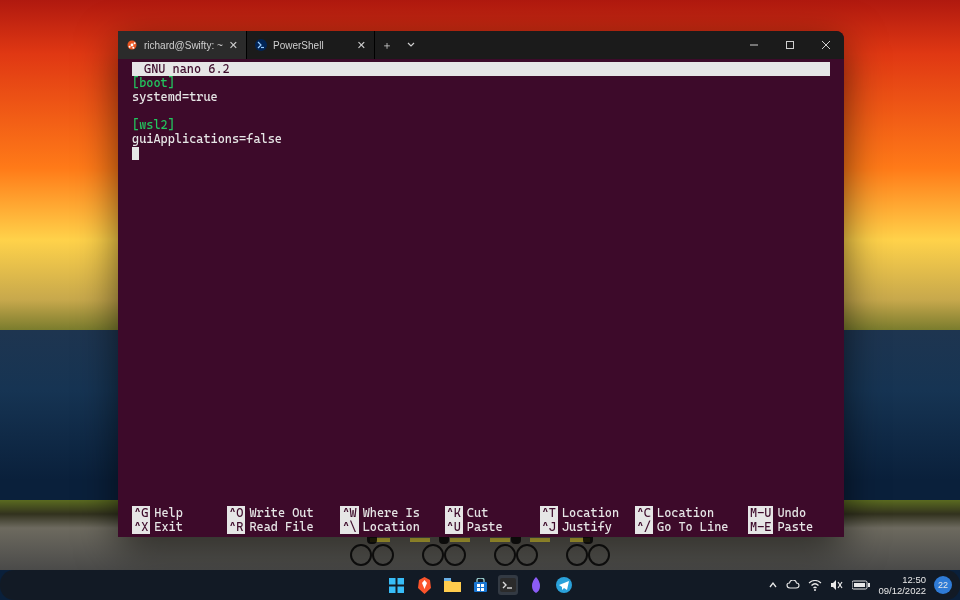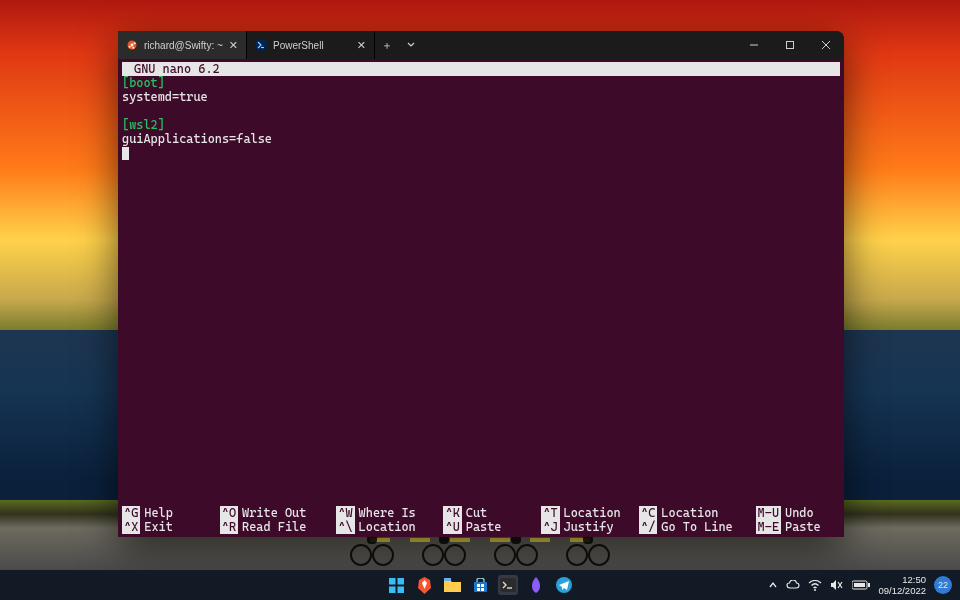--- a/index.html
+++ b/index.html
@@ -61,21 +61,21 @@
 }
 .tab.active { background: #2b2b2b; }
 .tab-icon { width: 12px; height: 12px; border-radius: 50%; display:inline-flex;align-items:center;justify-content:center;}
 .tab-close { margin-left: auto; font-size: 11px; cursor:pointer;}
 .newtab,.dropdown { width: 24px; display:flex;align-items:center;justify-content:center;color:#cfcfcf;font-size:11px;cursor:pointer;}
 .win-controls { margin-left:auto; display:flex;}
 .win-btn { width: 36px; display:flex;align-items:center;justify-content:center;color:#cfcfcf;font-size:10px;cursor:pointer;}
 
 
 .terminal {
-  flex:1; background:#3d0a2a; padding:3px 4px;
+  flex:1; background:#3d0a2a; padding:3px 14px;
   font-family: 'Cascadia Mono','Consolas','Liberation Mono',monospace;
   font-size: 12.2px; line-height: 14px; color:#e6e6e6;
   display:flex; flex-direction:column;
 }
 .nano-header {
   background:#e6e6e6; color:#3d0a2a; padding:0 2px;
   display:flex;
 }
 .nano-header .title{flex:0 0 45%; padding-left:10px;}
 .nano-header .file{flex:1; text-align:left;}
@@ -85,21 +85,21 @@
 
 .nano-footer{display:grid;grid-template-columns:repeat(6,1fr);column-gap:4px;row-gap:0;}
 .shortcut{display:flex;gap:4px;white-space:nowrap;}
 .shortcut .key{background:#e6e6e6;color:#3d0a2a;padding:0 2px;}
 
 
 .taskbar {
   position:absolute; left:0; right:0; bottom:0; height:30px;
   background: rgba(20,26,34,.85);
   display:flex; align-items:center; padding:0 8px;
-  color:#e8e8e8; font-size:10px;
+  color:#e8e8e8; font-size:10px;border-radius:14px;
 }
 .task-center{position:absolute;left:50%;transform:translateX(-50%);display:flex;gap:8px;align-items:center;}
 .tb-icon{width:20px;height:20px;display:flex;align-items:center;justify-content:center;border-radius:3px;cursor:pointer;}
 .tray{margin-left:auto;display:flex;align-items:center;gap:8px;}
 .clock{text-align:right;line-height:11px;font-size:9.5px;}
 .notif{width:18px;height:18px;border-radius:50%;background:#2f7bd6;display:flex;align-items:center;justify-content:center;font-size:9px;}
 
 svg{display:block;}
 </style>
 </head>

